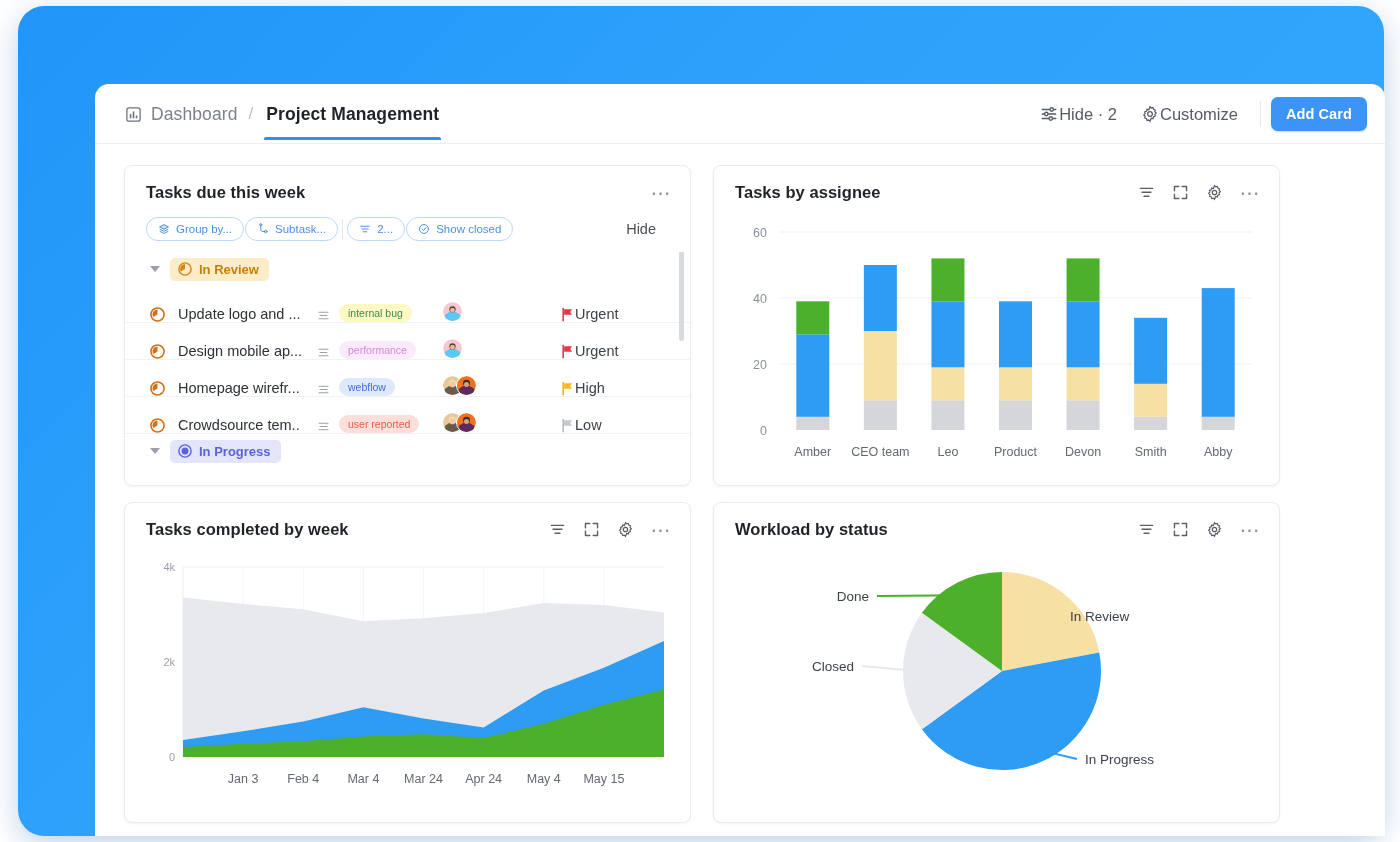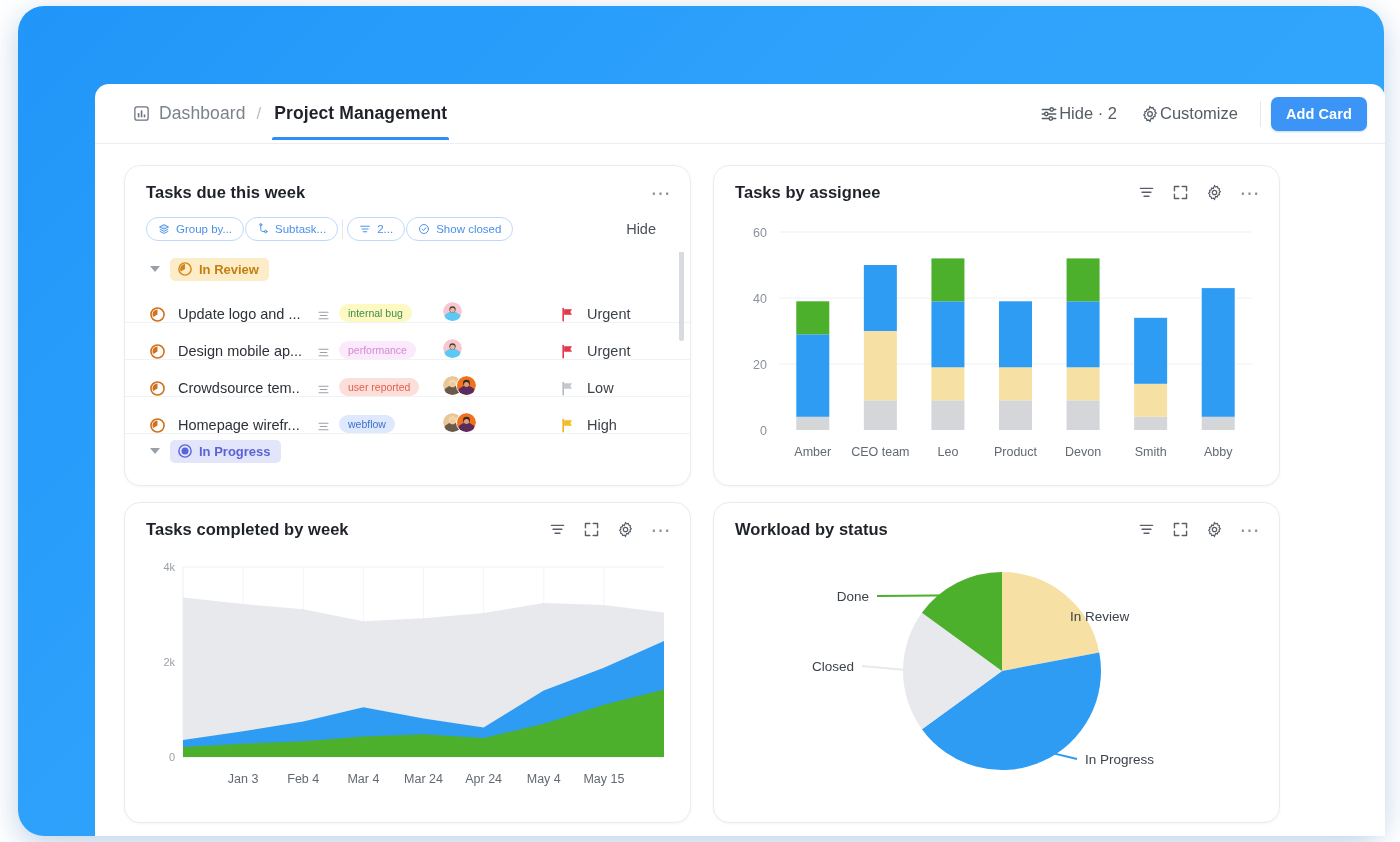--- a/index.html
+++ b/index.html
@@ -30,22 +30,22 @@
     width: 1290px; height: 752px;
     background: #ffffff;
     border-top-left-radius: 14px;
     border-top-right-radius: 14px;
     overflow: hidden;
   }
   
   .app-header {
     position: relative;
     height: 60px;
-    display: flex; align-items: center;
-    padding: 0 18px 0 38px;
+    display: flex; 
+    padding: 0 18px 0 30px;
     border-bottom: 1px solid #eceef1;
   }
   .breadcrumb { display: flex; align-items: center; gap: 9px; height: 60px; }
   .bc-chart-icon { width: 17px; height: 17px; display:block; color:#6b7280; }
   .bc-dash {
     font-size: 17.5px; color: #7b828d; letter-spacing: .1px;
   }
   .bc-sep { font-size: 17px; color: #b9bfc8; margin: 0 2px; }
   .bc-current {
     font-size: 17.5px; color: #1f2329; font-weight: 700; letter-spacing: .1px;
@@ -78,21 +78,21 @@
   .board {
     padding: 21px 22px 0 29px;
     display: grid;
     grid-template-columns: 567px 567px;
     grid-auto-rows: 321px;
     gap: 16px 22px;
   }
   .card {
     background: #fff;
     border: 1px solid #e9ecef;
-    border-radius: 16px;
+    border-radius: 8px;
     box-shadow: 0 1px 3px rgba(16,24,40,.045);
     position: relative;
     overflow: hidden;
   }
   .card-head {
     display: flex; align-items: center;
     padding: 17px 18px 0 21px;
   }
   .card-title {
     font-size: 16.5px; font-weight: 700; color: #1f2329; letter-spacing: .05px;
@@ -159,21 +159,21 @@
     font-size: 10.5px; border-radius: 999px; padding: 3px 9px;
     white-space: nowrap; font-weight: 400;
   }
   .assignees { display: flex; margin-left: auto; width: 118px; }
   .avatar {
     width: 21px; height: 21px; border-radius: 50%;
     border: 1.5px solid #fff; overflow: hidden; position: relative;
     flex: 0 0 21px;
   }
   .avatar + .avatar { margin-left: -7px; }
-  .priority { display: flex; align-items: center; gap: 12px; width: 112px; }
+  .priority { display: flex; align-items: center; gap: 0; width: 112px; }
   .flag { width: 15px; height: 15px; display: block; }
   .priority-label { font-size: 14.5px; color: #3c424a; }
   .scrollbar-track {
     position: absolute; right: 6px; top: 0; width: 5px; height: 100%;
   }
   .scrollbar-thumb {
     position: absolute; right: 0; top: -8px; width: 5px; height: 97px;
     background: #d7dade; border-radius: 3px;
   }
 
@@ -389,20 +389,65 @@
             </span>
           </div>
 
           <div class="task-row">
             <span>
               <svg class="task-status-icon" viewBox="0 0 16 16">
                 <circle cx="8" cy="8" r="7" fill="none" stroke="#d2711a" stroke-width="1.7"></circle>
                 <path d="M8 8 L8 2.6 A5.4 5.4 0 0 0 3.4 10.7 Z" fill="#d2711a"></path>
               </svg>
             </span>
+            <span class="task-name">Homepage wirefr...</span>
+            <span>
+              <svg class="desc-icon" viewBox="0 0 16 16" fill="none" stroke="currentColor" stroke-width="1.4" stroke-linecap="round">
+                <line x1="2.5" y1="4" x2="13.5" y2="4"></line>
+                  <line x1="4" y1="8" x2="12" y2="8"></line>
+                  <line x1="2.5" y1="12" x2="13.5" y2="12"></line>
+              </svg>
+            </span>
+            <span class="tag" style="background:#dee9fd;color:#3f6fd0;">webflow</span>
+            <span class="assignees">
+              <span class="avatar">
+                <svg viewBox="0 0 22 22">
+                    <circle cx="11" cy="11" r="11" fill="#e8c89a"></circle>
+                    <path d="M0 22 a11 11 0 0 1 22 0z" fill="#6b5a4c"></path>
+                    <circle cx="11" cy="8.2" r="4.2" fill="#f3d9a8"></circle>
+                    <circle cx="11" cy="10" r="3.1" fill="#f0c9a0"></circle>
+                  </svg>
+              </span>
+              <span class="avatar">
+                <svg viewBox="0 0 22 22">
+                    <circle cx="11" cy="11" r="11" fill="#f2711c"></circle>
+                    <path d="M0 22 a11 11 0 0 1 22 0z" fill="#5b2b5e"></path>
+                    <circle cx="11" cy="8.2" r="4" fill="#3a2a22"></circle>
+                    <circle cx="11" cy="9.8" r="2.9" fill="#d9a07a"></circle>
+                  </svg>
+              </span>
+            </span>
+            <span class="priority">
+              <span>
+                <svg class="flag" viewBox="0 0 16 16">
+                    <path d="M3.4 1.6v13" stroke="#f2b01e" stroke-width="1.7" stroke-linecap="round"></path>
+                    <path d="M4.4 2.3h8.4l-1.8 3 1.8 3H4.4z" fill="#f5bb20"></path>
+                  </svg>
+              </span>
+              <span class="priority-label">High</span>
+            </span>
+          </div>
+
+          <div class="task-row">
+            <span>
+              <svg class="task-status-icon" viewBox="0 0 16 16">
+                <circle cx="8" cy="8" r="7" fill="none" stroke="#d2711a" stroke-width="1.7"></circle>
+                <path d="M8 8 L8 2.6 A5.4 5.4 0 0 0 3.4 10.7 Z" fill="#d2711a"></path>
+              </svg>
+            </span>
             <span class="task-name">Crowdsource tem..</span>
             <span>
               <svg class="desc-icon" viewBox="0 0 16 16" fill="none" stroke="currentColor" stroke-width="1.4" stroke-linecap="round">
                 <line x1="2.5" y1="4" x2="13.5" y2="4"></line>
                   <line x1="4" y1="8" x2="12" y2="8"></line>
                   <line x1="2.5" y1="12" x2="13.5" y2="12"></line>
               </svg>
             </span>
             <span class="tag" style="background:#fcdfdb;color:#e4604a;">user reported</span>
             <span class="assignees">
@@ -424,65 +469,20 @@
               </span>
             </span>
             <span class="priority">
               <span>
                 <svg class="flag" viewBox="0 0 16 16">
                     <path d="M3.4 1.6v13" stroke="#b6bbc2" stroke-width="1.7" stroke-linecap="round"></path>
                     <path d="M4.4 2.3h8.4l-1.8 3 1.8 3H4.4z" fill="#c3c8ce"></path>
                   </svg>
               </span>
               <span class="priority-label">Low</span>
-            </span>
-          </div>
-
-          <div class="task-row">
-            <span>
-              <svg class="task-status-icon" viewBox="0 0 16 16">
-                <circle cx="8" cy="8" r="7" fill="none" stroke="#d2711a" stroke-width="1.7"></circle>
-                <path d="M8 8 L8 2.6 A5.4 5.4 0 0 0 3.4 10.7 Z" fill="#d2711a"></path>
-              </svg>
-            </span>
-            <span class="task-name">Homepage wirefr...</span>
-            <span>
-              <svg class="desc-icon" viewBox="0 0 16 16" fill="none" stroke="currentColor" stroke-width="1.4" stroke-linecap="round">
-                <line x1="2.5" y1="4" x2="13.5" y2="4"></line>
-                  <line x1="4" y1="8" x2="12" y2="8"></line>
-                  <line x1="2.5" y1="12" x2="13.5" y2="12"></line>
-              </svg>
-            </span>
-            <span class="tag" style="background:#dee9fd;color:#3f6fd0;">webflow</span>
-            <span class="assignees">
-              <span class="avatar">
-                <svg viewBox="0 0 22 22">
-                    <circle cx="11" cy="11" r="11" fill="#e8c89a"></circle>
-                    <path d="M0 22 a11 11 0 0 1 22 0z" fill="#6b5a4c"></path>
-                    <circle cx="11" cy="8.2" r="4.2" fill="#f3d9a8"></circle>
-                    <circle cx="11" cy="10" r="3.1" fill="#f0c9a0"></circle>
-                  </svg>
-              </span>
-              <span class="avatar">
-                <svg viewBox="0 0 22 22">
-                    <circle cx="11" cy="11" r="11" fill="#f2711c"></circle>
-                    <path d="M0 22 a11 11 0 0 1 22 0z" fill="#5b2b5e"></path>
-                    <circle cx="11" cy="8.2" r="4" fill="#3a2a22"></circle>
-                    <circle cx="11" cy="9.8" r="2.9" fill="#d9a07a"></circle>
-                  </svg>
-              </span>
-            </span>
-            <span class="priority">
-              <span>
-                <svg class="flag" viewBox="0 0 16 16">
-                    <path d="M3.4 1.6v13" stroke="#f2b01e" stroke-width="1.7" stroke-linecap="round"></path>
-                    <path d="M4.4 2.3h8.4l-1.8 3 1.8 3H4.4z" fill="#f5bb20"></path>
-                  </svg>
-              </span>
-              <span class="priority-label">High</span>
             </span>
           </div>
 
           <div class="group-row">
             <span class="caret"></span>
             <span class="status-chip chip-inprogress">
               <span>
                 <svg class="chip-icon" viewBox="0 0 16 16">
                   <circle cx="8" cy="8" r="7" fill="none" stroke="#5a63d8" stroke-width="1.6"></circle>
                   <circle cx="8" cy="8" r="4" fill="#5a63d8"></circle>

